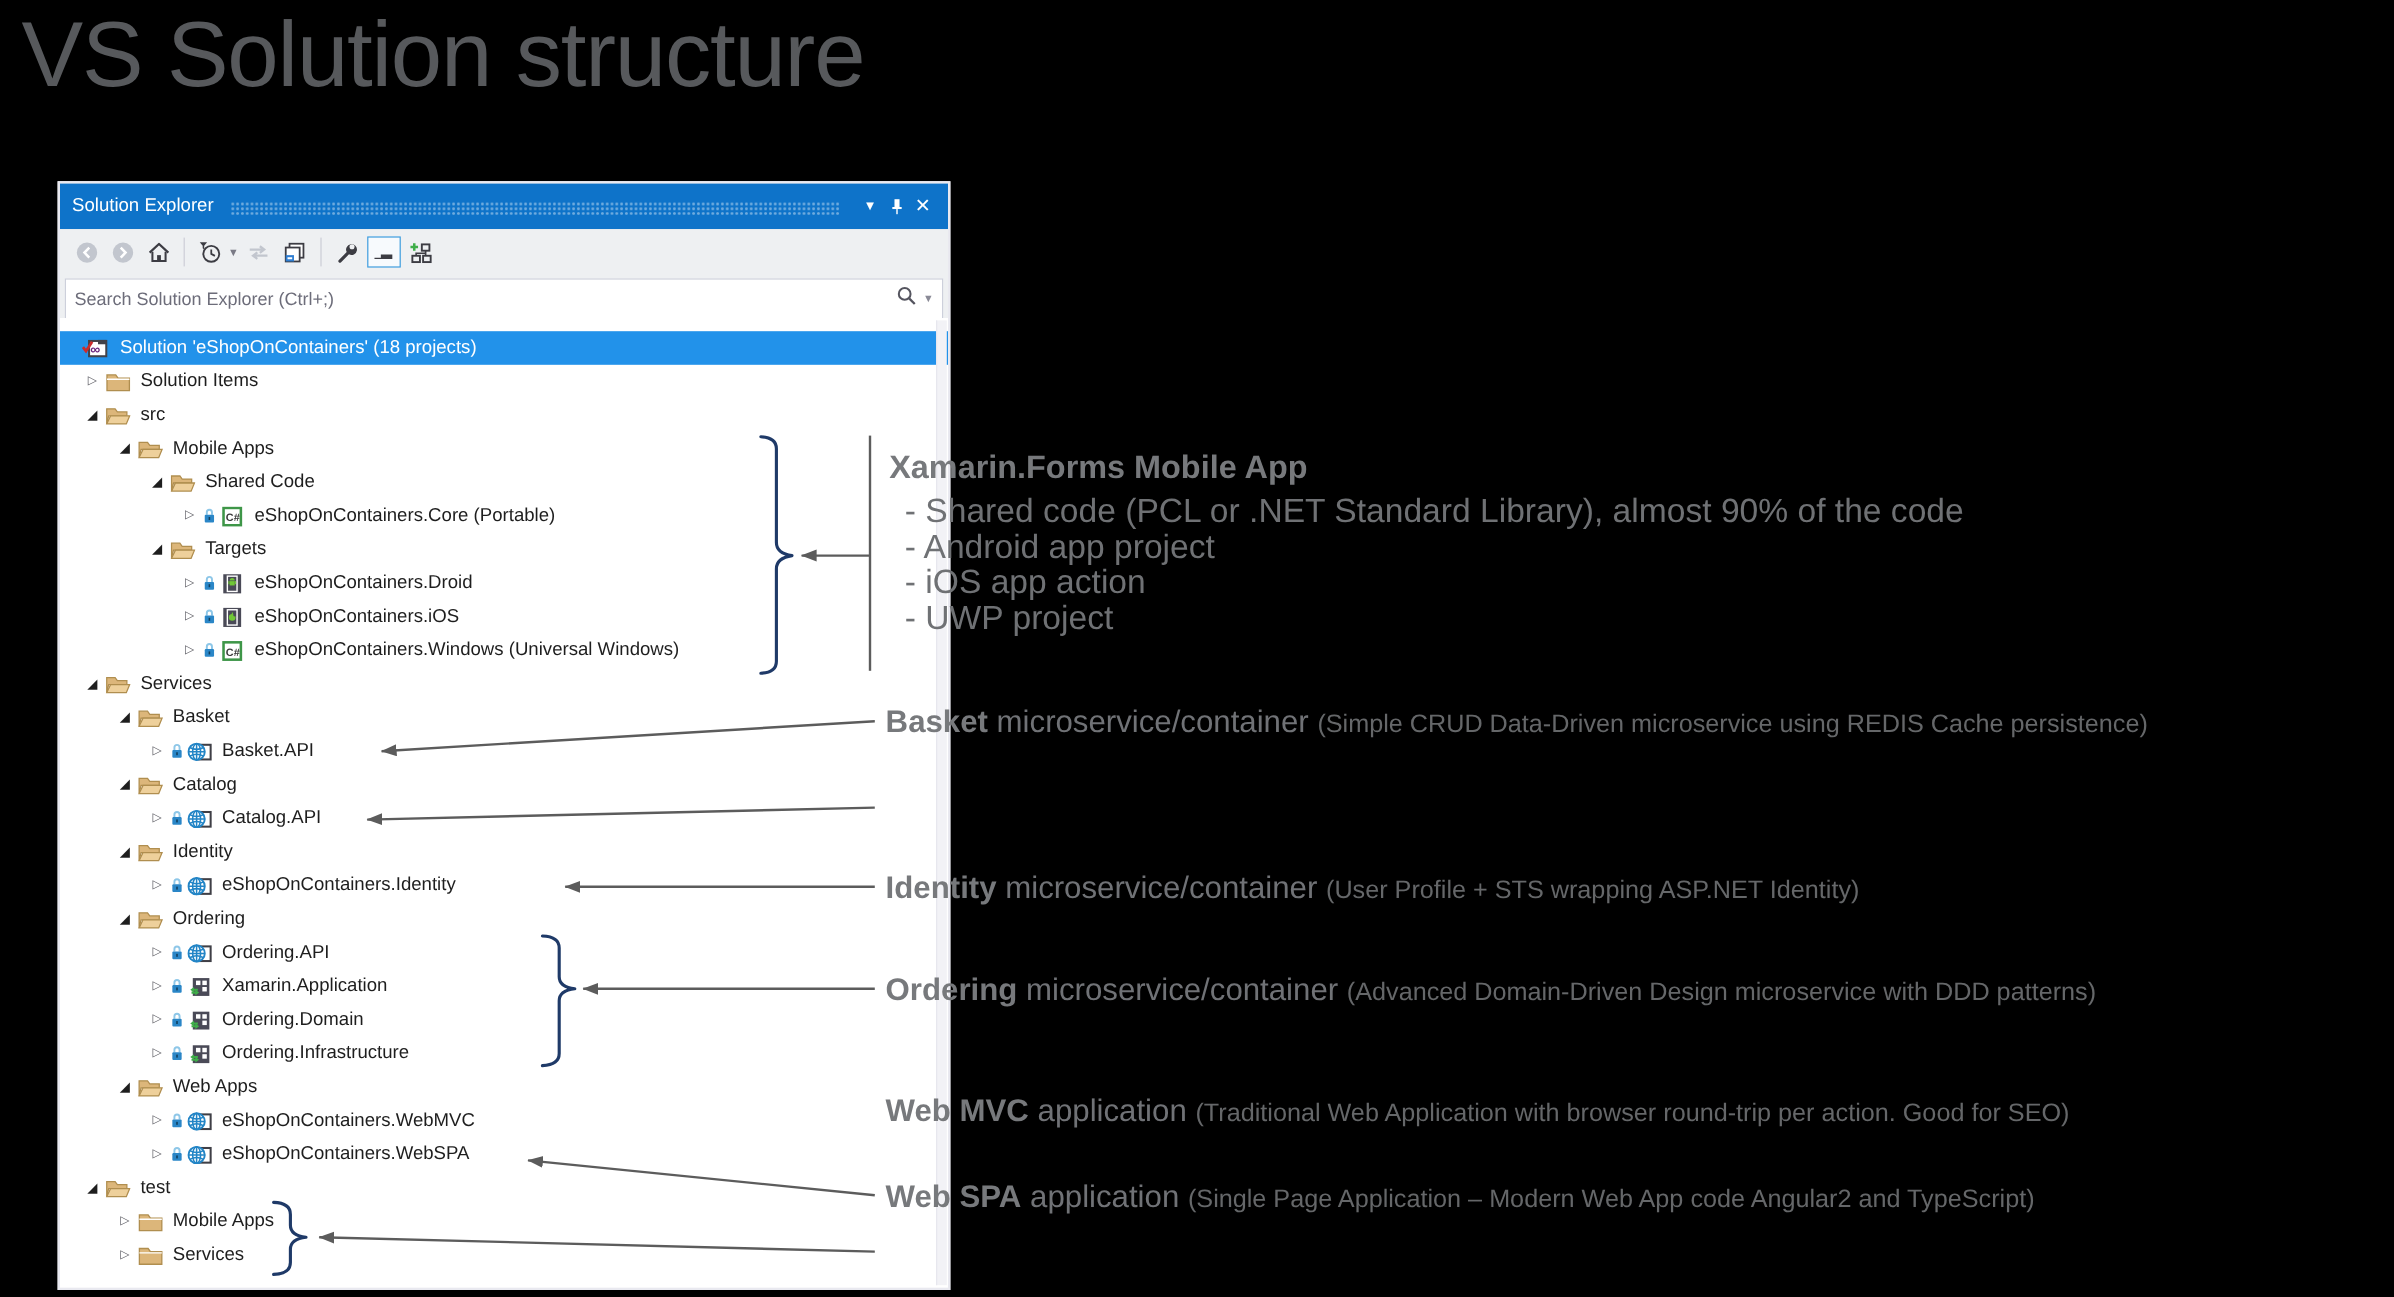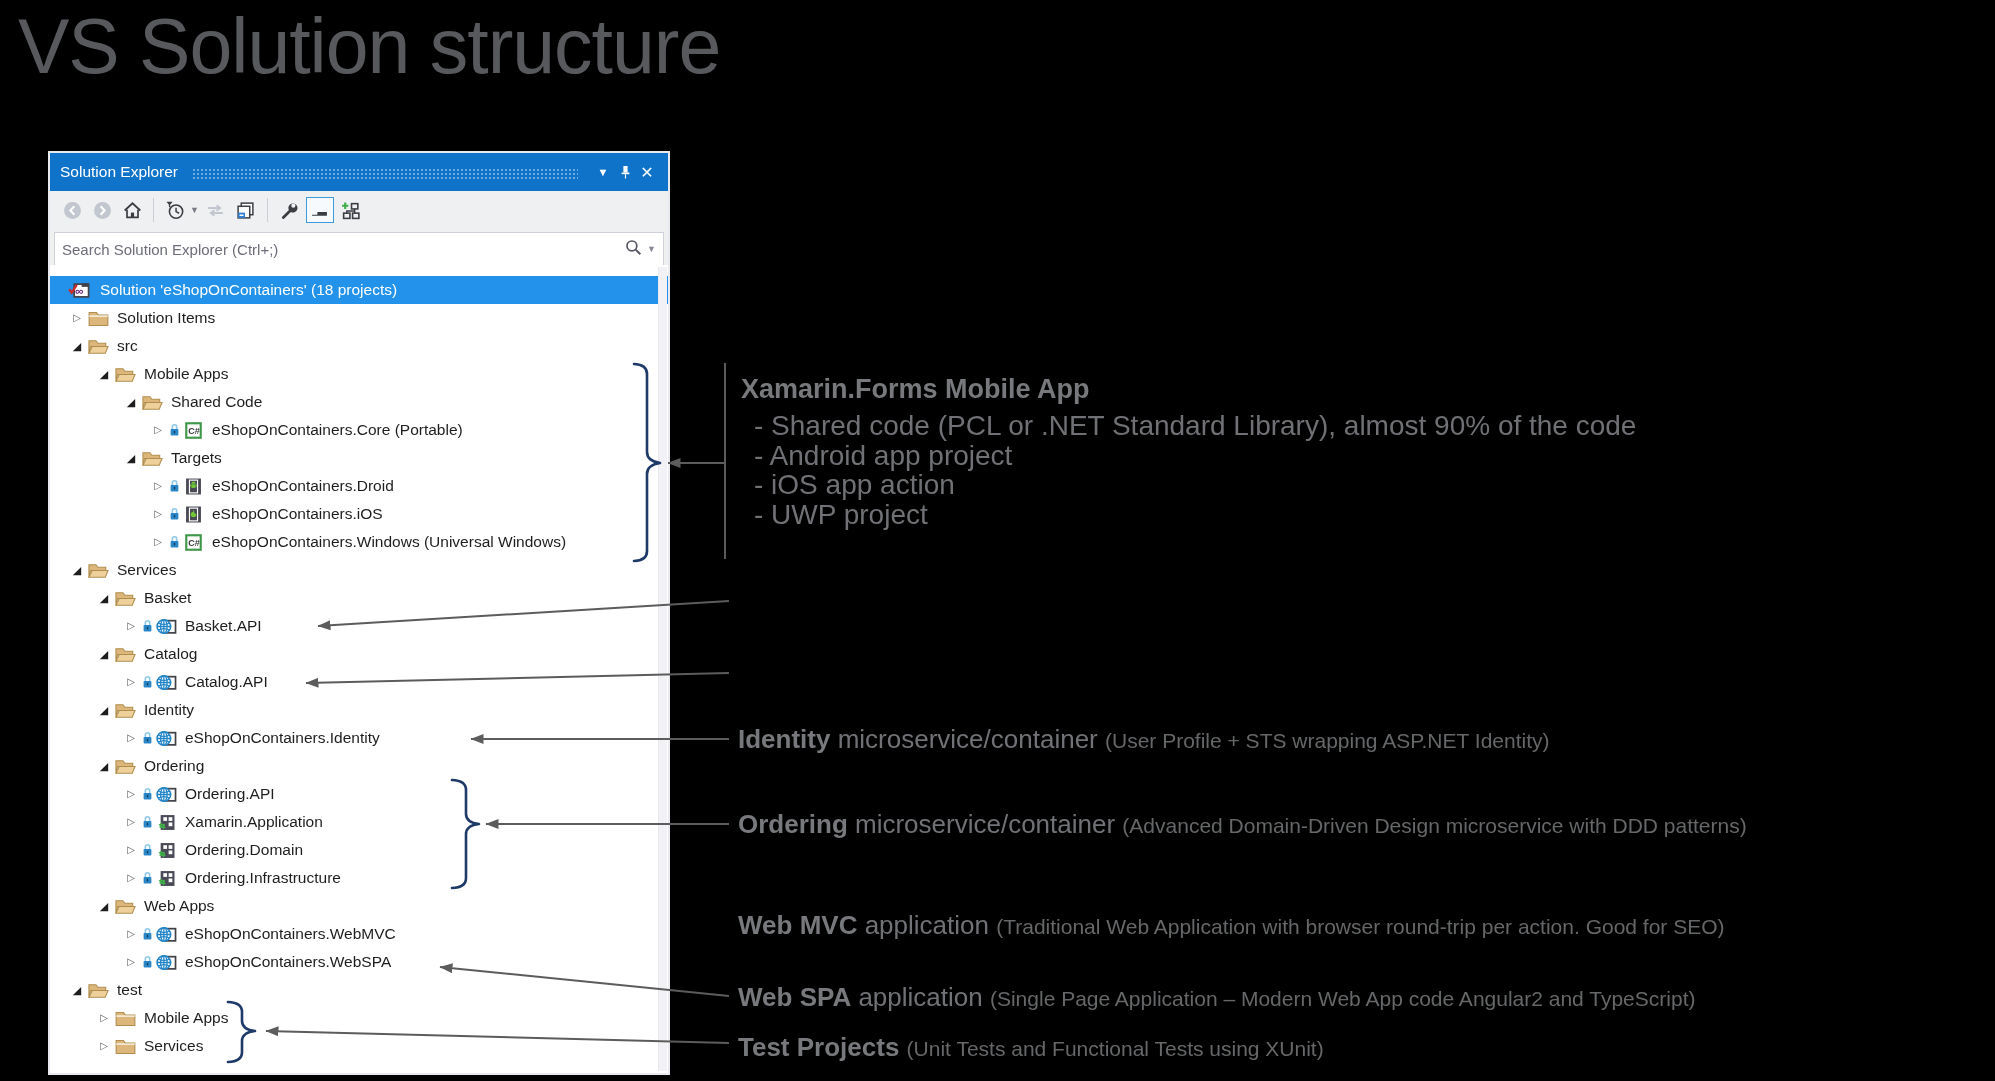--- a/index.html
+++ b/index.html
@@ -19,21 +19,21 @@
   *{box-sizing:border-box;margin:0;padding:0}
   html,body{background:#000}
   body{font-family:"Liberation Sans",sans-serif;}
   .stage{position:relative;width:1995px;height:1081px;background:var(--c-background);overflow:hidden}
 
   
   .page-title{position:absolute;left:18px;top:2px;font-size:77px;font-weight:400;
     color:var(--c-page-title-gray);letter-spacing:-1px}
 
   
-  .panel{position:absolute;left:48px;top:151px;width:622px;height:924px;
+  .panel{position:absolute;left:48px;top:151px;width:744px;height:924px;
     background:var(--c-toolbar-gray);border:2px solid #e9e9f0;}
   .titlebar{position:absolute;left:0;top:0;right:0;height:38px;background:var(--c-titlebar-blue);
     display:flex;align-items:center;padding:0 10px;color:#fff}
   .tb-title{font-size:15.5px;white-space:nowrap}
   .drag-dots{flex:1;height:11px;margin:3px 14px 0 14px;
     background-image:radial-gradient(circle,rgba(255,255,255,.40) 1px,transparent 1.3px);
     background-size:4px 4px;}
   .tb-btn{display:flex;align-items:center;justify-content:center;width:22px;height:24px;
     color:#fff;cursor:pointer;flex:none}
   .tb-chev{font-size:11px}
@@ -638,19 +638,19 @@
   <div class="xam">
     <div class="xam-h">Xamarin.Forms Mobile App</div>
     <div id="xam-bullets">
         <div class="xam-b">- Shared code (PCL or .NET Standard Library), almost 90% of the code</div>
         <div class="xam-b">- Android app project</div>
         <div class="xam-b">- iOS app action</div>
         <div class="xam-b">- UWP project</div>
       </div>
   </div>
 
+  <div class="note n0"><b>Basket</b><span class="mid"> microservice/container </span><span class="paren">(Simple CRUD Data-Driven microservice using REDIS Cache persistence)</span></div>
   <div class="note n2"><b>Identity</b><span class="mid"> microservice/container </span><span class="paren">(User Profile + STS wrapping ASP.NET Identity)</span></div>
   <div class="note n3"><b>Ordering</b><span class="mid"> microservice/container </span><span class="paren">(Advanced Domain-Driven Design microservice with DDD patterns)</span></div>
   <div class="note n4"><b>Web MVC</b><span class="mid"> application </span><span class="paren">(Traditional Web Application with browser round-trip per action. Good for SEO)</span></div>
   <div class="note n5"><b>Web SPA</b><span class="mid"> application </span><span class="paren">(Single Page Application – Modern Web App code Angular2 and TypeScript)</span></div>
-  <div class="note n6"><b>Test Projects</b><span class="mid"> </span><span class="paren">(Unit Tests and Functional Tests using XUnit)</span></div>
 
 </div>
 
 </body></html>

